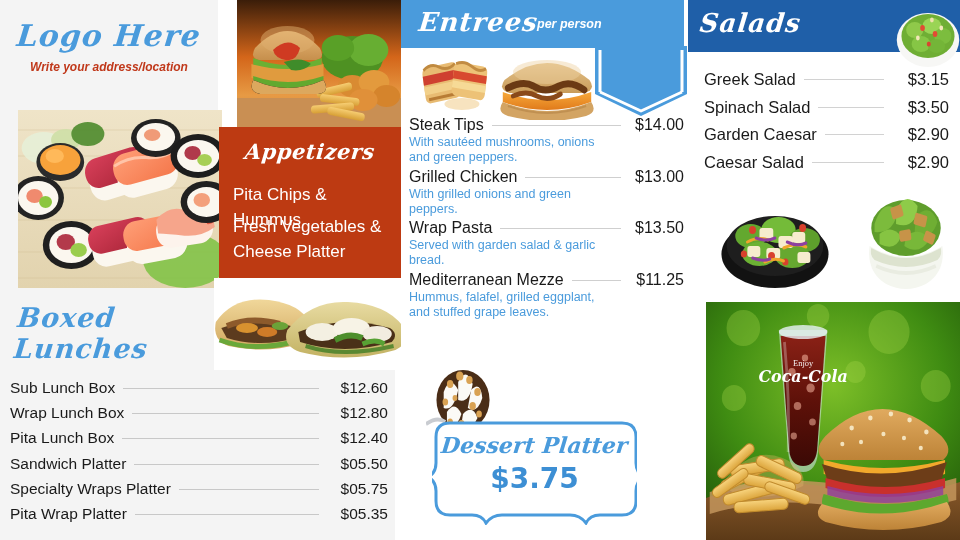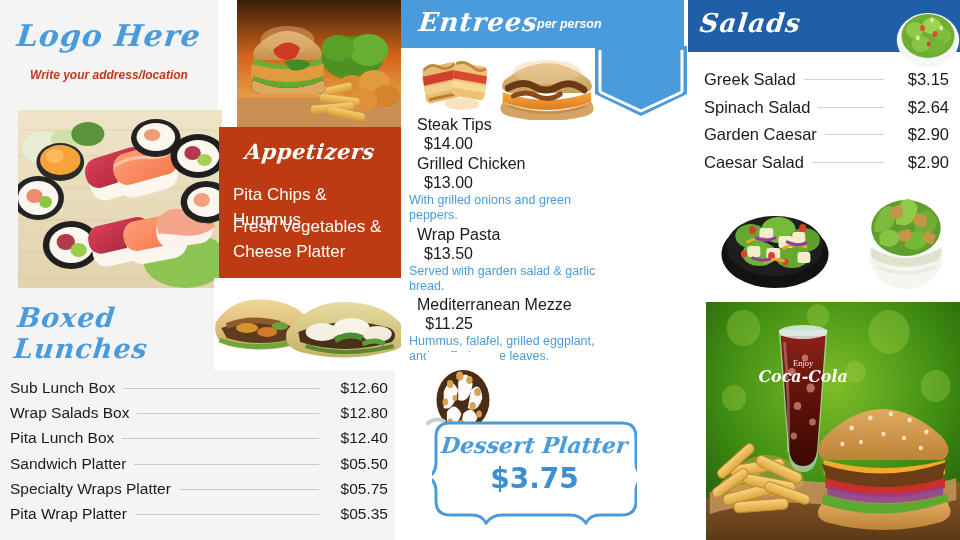--- a/index.html
+++ b/index.html
@@ -19,21 +19,21 @@
 
   #logo-block { position: absolute; left: 0; top: 0; width: 218px; height: 108px; background: #f4f4f4; }
   .logo-text {
     position: absolute; left: 0; top: 18px; width: 218px; text-align: center;
     font-family: "DejaVu Serif", serif;
     font-style: italic; font-weight: 700; font-size: 30px;
     color: #4a9bdc; letter-spacing: 1px;
     transform: skewX(-6deg);
   }
   .logo-sub {
-    position: absolute; left: 0; top: 68px; width: 218px; text-align: center;
+    position: absolute; left: 0; top: 60px; width: 218px; text-align: center;
     font-family: "Liberation Sans", sans-serif;
     font-style: italic; font-weight: 700; font-size: 12px;
     color: #c0381a;
   }
 
   
   #sushi-photo { left: 0; top: 110px; width: 222px; height: 178px; }
 
   
   #boxed-lunches { left: 0; top: 292px; width: 395px; height: 248px; background: #f4f4f4; }
@@ -93,21 +93,21 @@
     position: absolute; left: 595px; top: 46px; width: 92px; height: 72px; z-index: 6;
   }
   #special-offer .so-label {
     position: absolute; left: 0; top: 9px; width: 92px; text-align: center;
     color: #fff; font-size: 15px; line-height: 1.18; z-index: 2;
   }
 
   
   #entree-list { position: absolute; left: 8px; top: 116px; width: 275px; }
   .en-item { position: relative; margin-bottom: 2px; }
-  .en-row { display: flex; align-items: baseline; flex-direction: column; }
+  .en-row { display: flex; align-items: baseline; }
   .en-name { font-size: 16px; color: #1a1a1a; white-space: nowrap; }
   .en-dots { flex: 1 1 auto; margin: 0 7px 0 8px; border-bottom: 1px solid #cfcfcf; transform: translateY(-4px); }
   .en-price { font-size: 16px; color: #1a1a1a; white-space: nowrap; min-width: 56px; text-align: right; }
   .en-desc { font-size: 12.5px; color: #4a9bdc; line-height: 1.22; margin-top: 1px; max-width: 188px; }
 
   
   #dessert-photo { left: 408px; top: 352px; width: 92px; height: 85px; }
 
   
   #dessert-badge { position: absolute; left: 432px; top: 417px; width: 205px; height: 108px; z-index: 7; }
@@ -253,21 +253,21 @@
       <span>Boxed</span>
       <span class="l2">Lunches</span>
     </div>
     <div class="price-list" id="bl-list">
       <div class="price-row">
         <span class="nm">Sub Lunch Box</span>
         <span class="dots"></span>
         <span class="pr">$12.60</span>
       </div>
       <div class="price-row">
-        <span class="nm">Wrap Salads Box</span>
+        <span class="nm">Wrap Lunch Box</span>
         <span class="dots"></span>
         <span class="pr">$12.80</span>
       </div>
       <div class="price-row">
         <span class="nm">Pita Lunch Box</span>
         <span class="dots"></span>
         <span class="pr">$12.40</span>
       </div>
       <div class="price-row">
         <span class="nm">Sandwich Platter</span>
@@ -385,20 +385,21 @@
       <div id="en-sub">per person</div>
     </div>
 
     <div id="entree-list">
       <div class="en-item">
         <div class="en-row">
           <span class="en-name">Steak Tips</span>
           <span class="en-dots"></span>
           <span class="en-price">$14.00</span>
         </div>
+        <div class="en-desc">With sautéed mushrooms, onions and green peppers.</div>
       </div>
       <div class="en-item">
         <div class="en-row">
           <span class="en-name">Grilled Chicken</span>
           <span class="en-dots"></span>
           <span class="en-price">$13.00</span>
         </div>
         <div class="en-desc">With grilled onions and green peppers.</div>
       </div>
       <div class="en-item">
@@ -513,21 +514,21 @@
     </div>
     <div id="salad-list">
       <div class="sa-row">
         <span class="nm">Greek Salad</span>
         <span class="dots"></span>
         <span class="pr">$3.15</span>
       </div>
       <div class="sa-row">
         <span class="nm">Spinach Salad</span>
         <span class="dots"></span>
-        <span class="pr">$2.64</span>
+        <span class="pr">$3.50</span>
       </div>
       <div class="sa-row">
         <span class="nm">Garden Caesar</span>
         <span class="dots"></span>
         <span class="pr">$2.90</span>
       </div>
       <div class="sa-row">
         <span class="nm">Caesar Salad</span>
         <span class="dots"></span>
         <span class="pr">$2.90</span>

